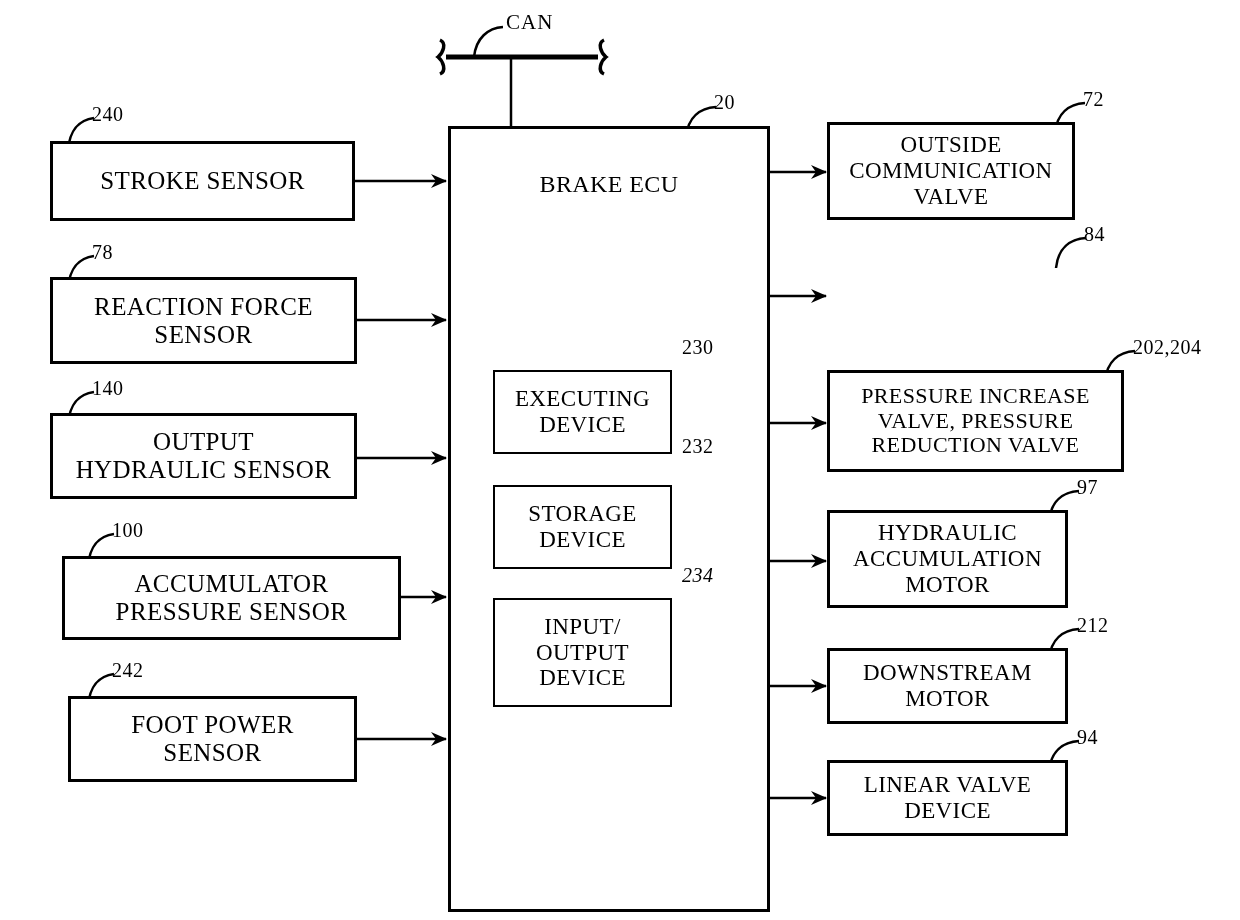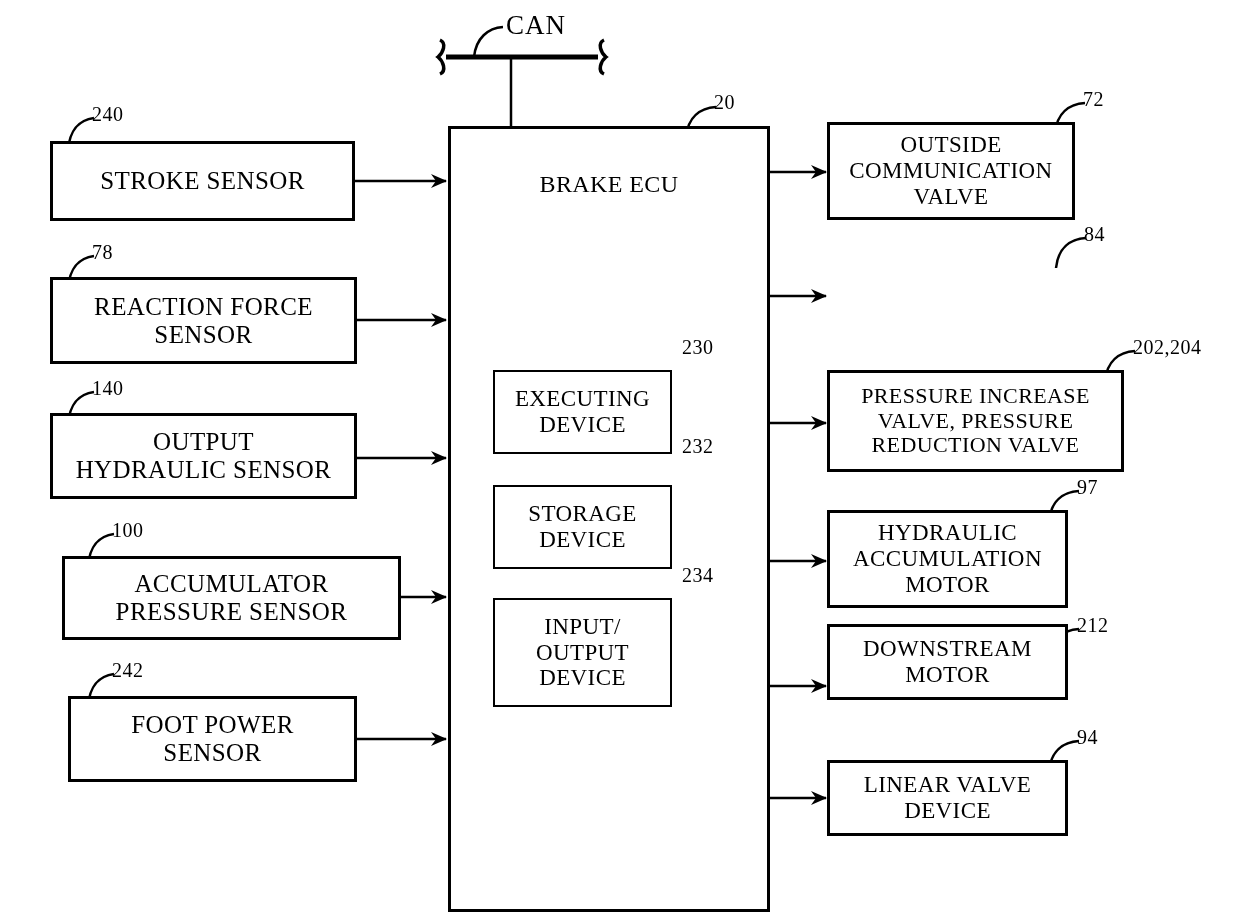--- a/index.html
+++ b/index.html
@@ -55,21 +55,21 @@
   }
   .reftag {
     position: absolute;
     font-size: 20px;
     line-height: 1;
     white-space: nowrap;
     letter-spacing: 0.5px;
   }
   .cantag {
     position: absolute;
-    font-size: 27px;
+    font-size: 21px;
     line-height: 1;
     letter-spacing: 1px;
   }
   .f27 { font-size: 25px; }
   .f26 { font-size: 24px; }
   .f24 { font-size: 23px; }
   .f22 { font-size: 22px; }
 </style>
 </head>
 <body>
@@ -142,21 +142,21 @@
     <span class="lbl">STORAGE
 DEVICE</span>
   </div>
   <div class="reftag" style="left:682px; top:436px;">232</div>
 
   <div class="node inner f24" style="left:493px; top:598px; width:179px; height:109px;">
     <span class="lbl">INPUT/
 OUTPUT
 DEVICE</span>
   </div>
-  <div class="reftag" style="left:682px; top:565px;">234</div>
+  <div class="reftag" style="left:682px; top:565px;font-style:italic;">234</div>
 
   <div class="node f27" style="left:50px; top:141px; width:305px; height:80px;">
     <span class="lbl">STROKE SENSOR</span>
   </div>
   <div class="reftag" style="left:92px; top:104px;">240</div>
 
   <div class="node f27" style="left:50px; top:277px; width:307px; height:87px;">
     <span class="lbl">REACTION FORCE
 SENSOR</span>
   </div>
@@ -196,21 +196,21 @@
   </div>
   <div class="reftag" style="left:1133px; top:337px;">202,204</div>
 
   <div class="node f24" style="left:827px; top:510px; width:241px; height:98px;">
     <span class="lbl">HYDRAULIC
 ACCUMULATION
 MOTOR</span>
   </div>
   <div class="reftag" style="left:1077px; top:477px;">97</div>
 
-  <div class="node f24" style="left:827px; top:624px; width:241px; height:76px;justify-content:flex-end;">
+  <div class="node f24" style="left:827px; top:648px; width:241px; height:76px;justify-content:flex-end;">
     <span class="lbl">DOWNSTREAM
 MOTOR</span>
   </div>
   <div class="reftag" style="left:1077px; top:615px;">212</div>
 
   <div class="node f24" style="left:827px; top:760px; width:241px; height:76px;">
     <span class="lbl">LINEAR VALVE
 DEVICE</span>
   </div>
   <div class="reftag" style="left:1077px; top:727px;">94</div>

